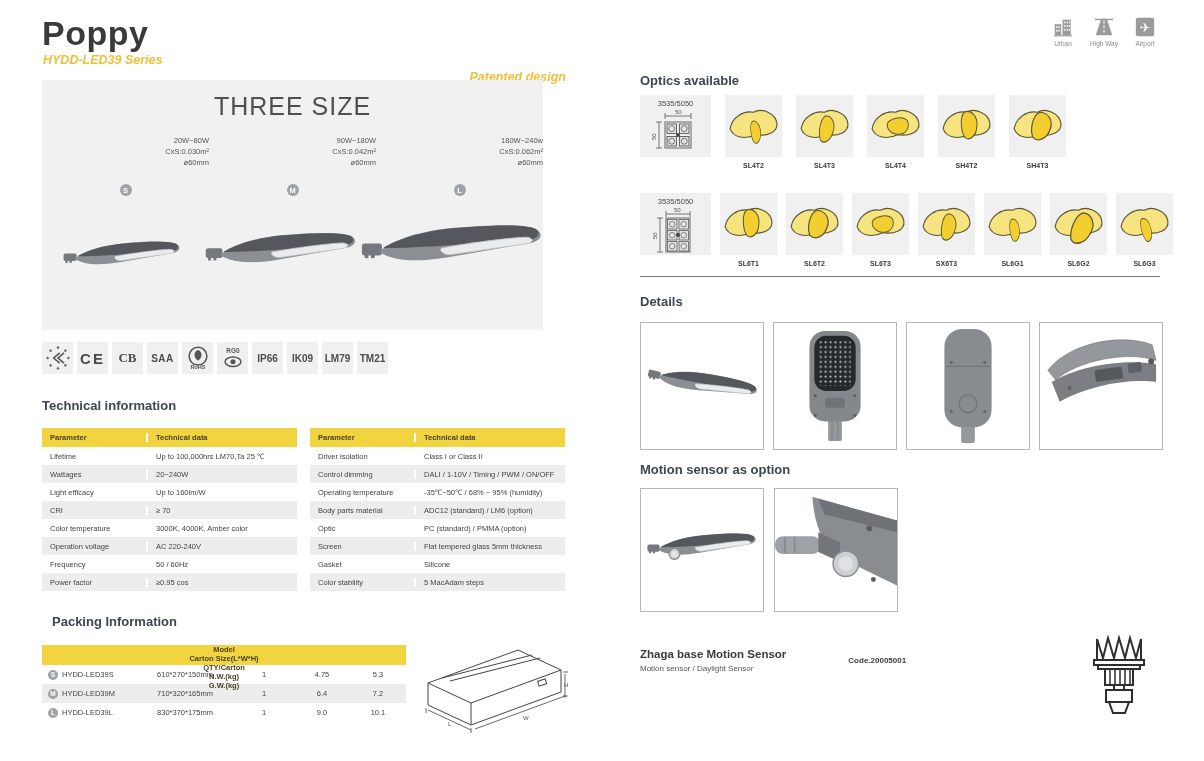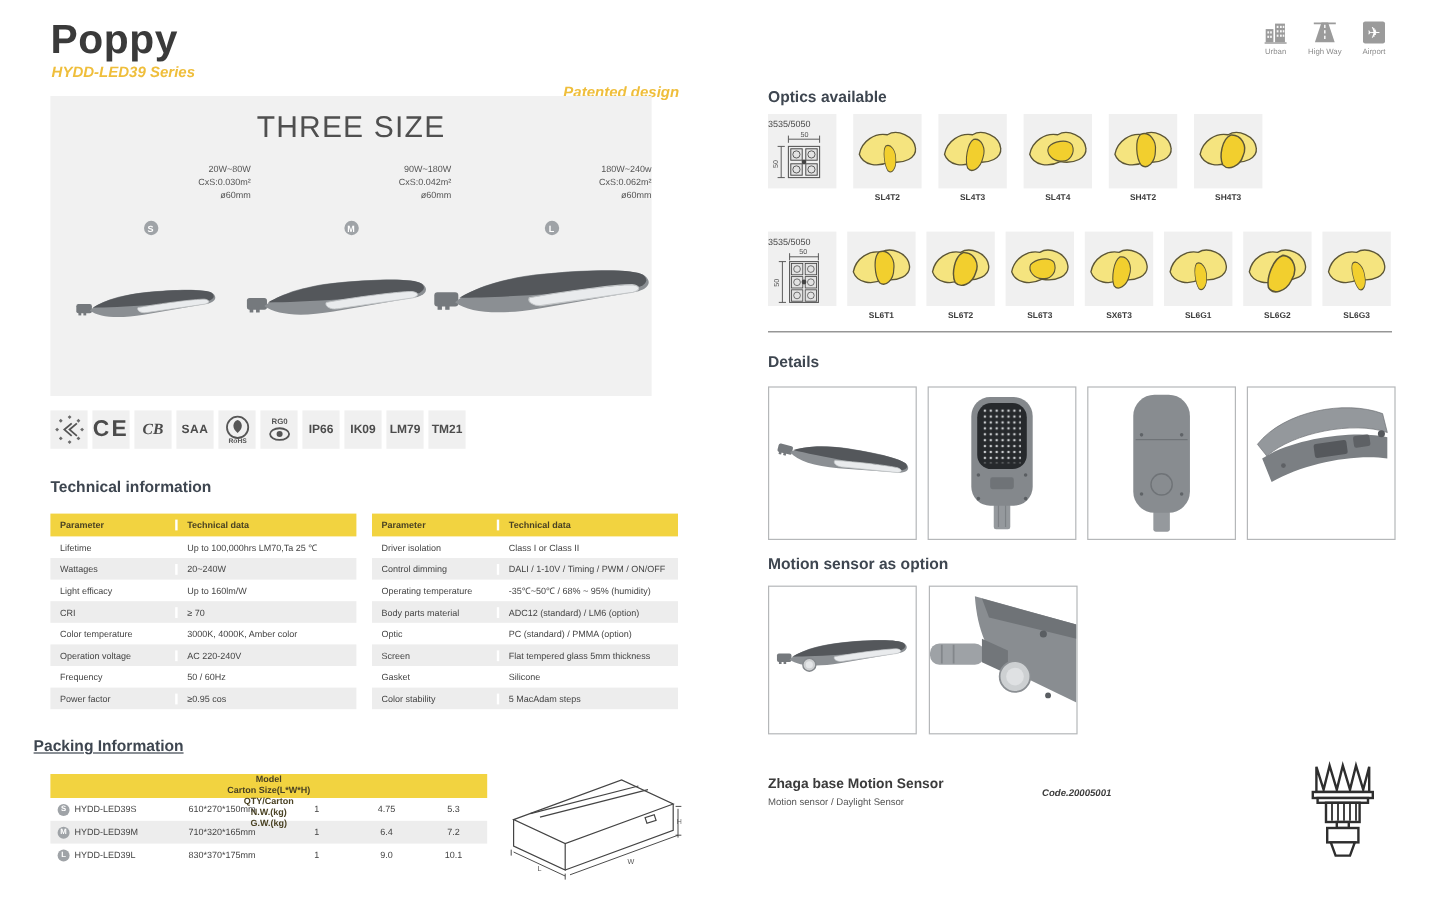--- a/index.html
+++ b/index.html
@@ -25,22 +25,22 @@
   .hero-badges .bcell { flex:1; display:flex; justify-content:center; }
   .badge { width:12px; height:12px; border-radius:50%; background:#9fa3a7; color:#fff; font-size:7.5px; font-weight:700; display:flex; align-items:center; justify-content:center; }
   .hero-lamps { display:flex; align-items:flex-end; margin-top:10px; height:66px; }
   .hero-lamps .lcell { flex:1; display:flex; justify-content:center; align-items:flex-end; }
   .lamp-s { width:118px; height:36px; }
   .lamp-m { width:152px; height:46px; }
   .lamp-l { width:182px; height:55px; }
   
   .certs { position:absolute; left:42px; top:342px; display:flex; gap:4px; }
   .cert { width:31px; height:32px; background:#f0f0f0; display:flex; align-items:center; justify-content:center; color:#4c4c4c; }
-  .cert-ce { font-size:19px; font-weight:600; letter-spacing:2px; }
-  .cert-cb { font-size:13px; font-weight:800; font-style:italic; font-family:"Liberation Serif", serif; }
+  .cert-ce { font-size:15px; font-weight:600; letter-spacing:2px; }
+  .cert-cb { font-size:13px; font-weight:800; font-family:"Liberation Serif", serif; }
   .cert-saa { font-size:10px; font-weight:700; letter-spacing:.5px; }
   .cert-txt { font-size:10px; font-weight:700; }
   
   .sec-title { position:absolute; font-size:13px; font-weight:700; color:#3e4650; }
   
   .tt { position:absolute; left:42px; top:428px; width:523px; display:flex; gap:13px; font-size:7.5px; }
   .tt .half { flex:1; }
   .trow { display:flex; height:18px; align-items:center; }
   .thead { background:#f2d340; font-weight:700; color:#4a4223; height:19px; }
   .tt .param { width:104px; padding-left:8px; }
@@ -56,21 +56,21 @@
   .pt .c-nw { width:56px; text-align:center; }
   .pt .c-gw { width:56px; text-align:center; }
   .pt .thead > div { justify-content:center; text-align:center; padding-left:0; }
   .pt .badge { width:10px; height:10px; font-size:6.5px; flex:0 0 auto; }
   .carton-fig { position:absolute; left:418px; top:638px; }
   
   .optics-row { position:absolute; display:flex; }
   .optic-cell { display:flex; flex-direction:column; align-items:center; }
   .optic-box { width:57px; height:62px; background:#f0f0f0; }
   .optic-label { font-size:7px; font-weight:700; color:#3b3b3b; margin-top:5px; }
-  .module-box { width:57px; height:62px; background:#f0f0f0; }
+  .module-box { width:71px; height:62px; background:#f0f0f0; text-align:center; }
   .module-box .mod-name { font-size:7.5px; color:#4a4a4a; margin-top:4px; }
   .row1 { left:640px; top:95px; gap:14px; }
   .row2 { left:640px; top:193px; gap:9px; }
   .optics-divider { position:absolute; left:640px; top:276px; width:520px; border-top:1px solid #7d7d7d; }
   .wing { fill:#f5e47f; stroke:#5c5636; stroke-width:1.1px; }
   .lobe { fill:#f2cf2e; stroke:#5c5636; stroke-width:1.1px; transform-origin:30px 30px; }
   .v1 .lobe { transform:rotate(-8deg) scale(.55,.85) translate(-2px,8px); }
   .v2 .lobe { transform:rotate(8deg) scale(.8,1) translate(0,4px); }
   .v3 .lobe { transform:rotate(78deg) scale(.95,.8); }
   .v4 .lobe { transform:rotate(-5deg) scale(.9,1.05); }
@@ -81,21 +81,21 @@
   .photo { background:#fff; border:1px solid #b5b7b9; }
   .details-row { left:640px; top:322px; gap:9px; }
   .details-row .photo { width:124px; height:128px; }
   .motion-row { left:640px; top:488px; gap:10px; }
   .motion-row .photo { width:124px; height:124px; }
   .photo svg { width:100%; height:100%; display:block; }
   
   .zhaga { position:absolute; left:640px; top:648px; width:520px; display:flex; }
   .zh-title { font-size:11.5px; font-weight:700; color:#3b3b3b; }
   .zh-sub { font-size:8px; color:#555; margin-top:4px; }
-  .zh-code { font-size:8px; font-style:italic; font-weight:700; color:#3b3b3b; margin-left:82px; margin-top:8px; }
+  .zh-code { font-size:8px; font-weight:700; color:#3b3b3b; margin-left:62px; margin-top:8px; }
   .zh-fig { margin-left:auto; margin-right:8px; margin-top:-14px; }
   .dim-txt { font-size:6px; fill:#555; font-family:"Liberation Sans",sans-serif; }
 </style>
 </head>
 <body>
 
 <div class="page">
 
   <svg width="0" height="0" style="position:absolute" aria-hidden="true">
     <defs>
@@ -329,21 +329,21 @@
             <div class="data">Silicone</div>
           </div>
         <div class="trow">
             <div class="param">Color stability</div>
             <div class="data">5 MacAdam steps</div>
           </div>
       </div>
     </div>
   </div>
 
-  <h2 class="sec-title" style="left:28px; top:614px;text-decoration:underline;">Packing Information</h2>
+  <h2 class="sec-title" style="left:52px; top:614px;">Packing Information</h2>
   <div class="pt">
     <div class="trow thead">
       <div class="c-model">Model</div>
       <div class="c-carton">Carton Size(L*W*H)</div>
       <div class="c-qty">QTY/Carton</div>
       <div class="c-nw">N.W.(kg)</div>
       <div class="c-gw">G.W.(kg)</div>
     </div>
     <div class="rows">
       <div class="trow">

